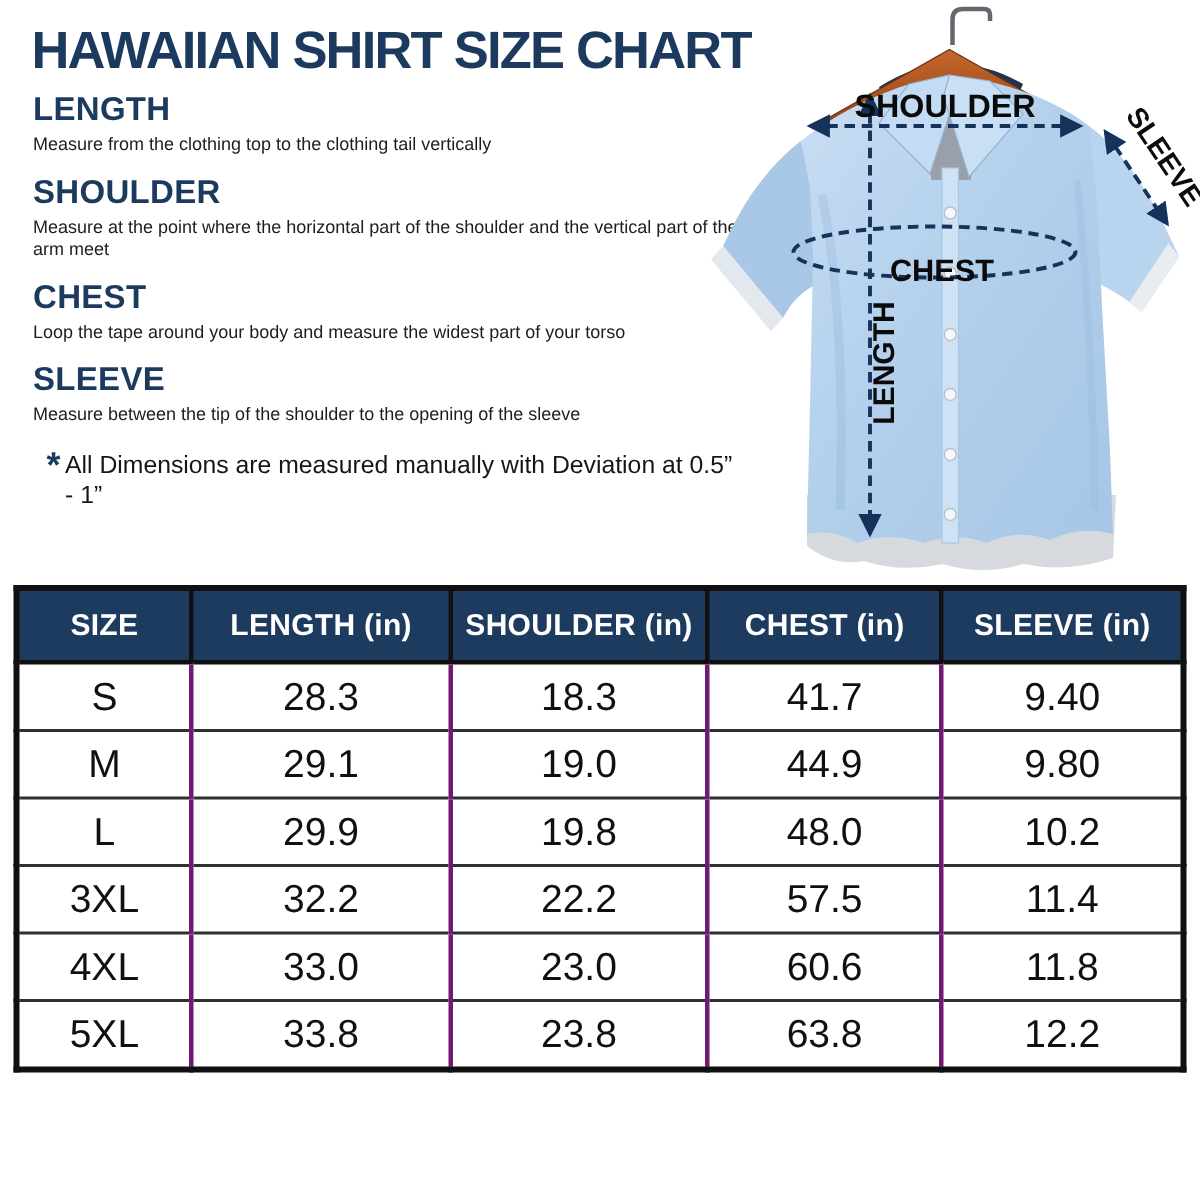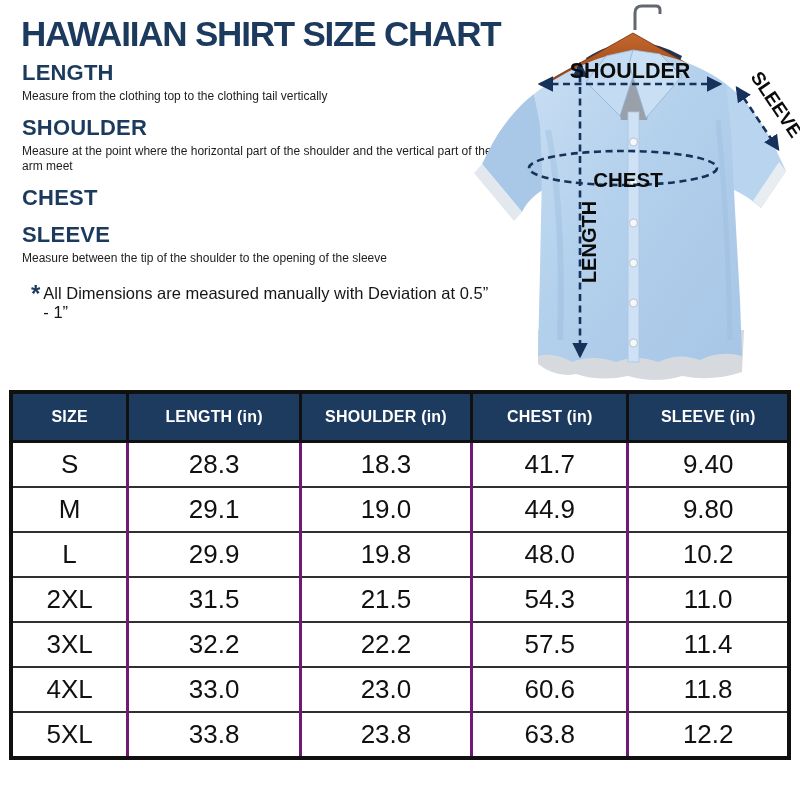--- a/index.html
+++ b/index.html
@@ -19,21 +19,21 @@
   .note .star{color:#1c3a5e;font-size:24px;font-weight:bold;line-height:1;margin-right:3px;position:relative;top:1px;}
   .note .note-text{font-size:16.5px;color:#161616;line-height:1.2;padding-top:3px;}
 
   
   .figure{position:absolute;left:470px;top:0;width:330px;height:392px;}
 
   
   .table-wrap{position:absolute;left:9px;top:390px;width:782px;}
   table{width:100%;border-collapse:collapse;table-layout:fixed;background:#fff;}
   table{border:4px solid #101010;}
-  th{background:#1d3a5f;color:#ffffff;font-size:16px;font-weight:bold;height:44px;
+  th{background:#1d3a5f;color:#ffffff;font-size:20px;font-weight:bold;height:44px;
      text-align:center;vertical-align:middle;border-left:3px solid #101010;border-bottom:3px solid #101010;letter-spacing:0.2px;}
   th:first-child{border-left:none;}
   td{font-size:26px;color:#101010;height:41px;text-align:center;vertical-align:middle;
      border-left:3px solid #701a75;border-top:2px solid #303030;background:#fff;}
   td:first-child{border-left:none;}
   tbody tr:first-child td{border-top:none;}
 
   svg text{font-family:"Liberation Sans",sans-serif;}
 </style>
 </head>
@@ -42,20 +42,21 @@
 <div class="page">
 
   <h1 class="title">HAWAIIAN SHIRT SIZE CHART</h1>
 
   <div class="guide">
     <h2>LENGTH</h2>
     <p>Measure from the clothing top to the clothing tail vertically</p>
     <h2>SHOULDER</h2>
     <p>Measure at the point where the horizontal part of the shoulder and the vertical part of the arm meet</p>
     <h2>CHEST</h2>
+    <p>Loop the tape around your body and measure the widest part of your torso</p>
     <h2>SLEEVE</h2>
     <p>Measure between the tip of the shoulder to the opening of the sleeve</p>
     <div class="note">
       <span class="star">*</span>
       <span class="note-text">All Dimensions are measured manually with Deviation at 0.5” - 1”</span>
     </div>
   </div>
 
   <div class="figure">
     <svg width="330" height="392" viewBox="0 0 330 392">
@@ -158,27 +159,20 @@
           <td>9.80</td>
         </tr>
         <tr>
           <td>L</td>
           <td>29.9</td>
           <td>19.8</td>
           <td>48.0</td>
           <td>10.2</td>
         </tr>
         <tr>
-          <td>2XL</td>
-          <td>31.5</td>
-          <td>21.5</td>
-          <td>54.3</td>
-          <td>11.0</td>
-        </tr>
-        <tr>
           <td>3XL</td>
           <td>32.2</td>
           <td>22.2</td>
           <td>57.5</td>
           <td>11.4</td>
         </tr>
         <tr>
           <td>4XL</td>
           <td>33.0</td>
           <td>23.0</td>

